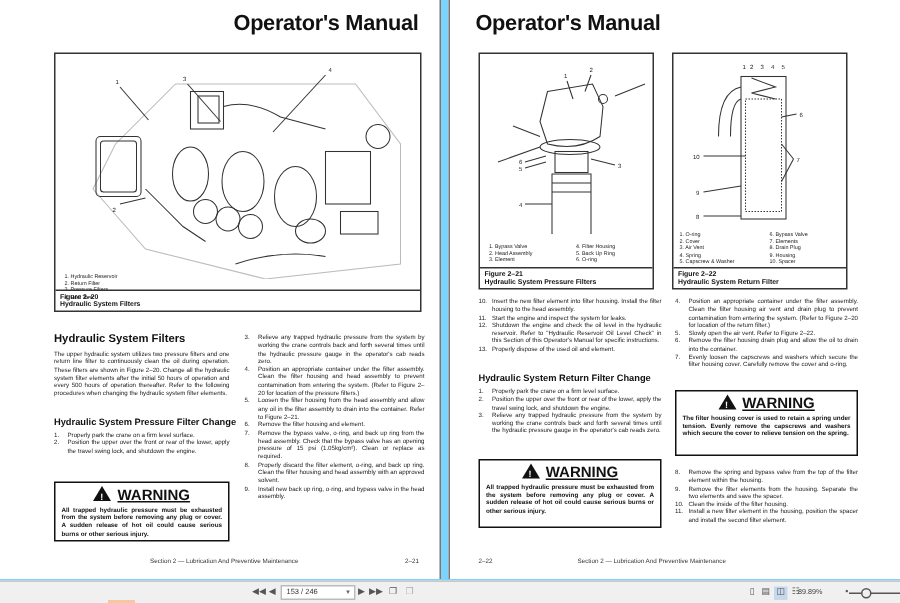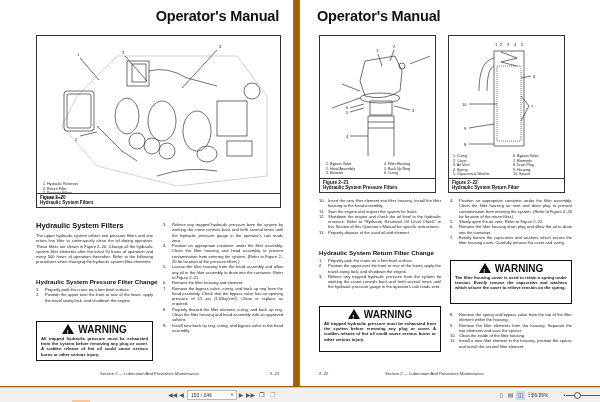--- a/index.html
+++ b/index.html
@@ -1,38 +1,38 @@
 <!DOCTYPE html>
 <html><head>
 <meta charset="utf-8">
 <style>
   * { box-sizing: border-box; margin: 0; padding: 0; }
   html, body { width: 600px; height: 402px; overflow: hidden; background: #9a9a9a; font-family: "Liberation Sans", sans-serif; color: #111; }
-  .viewer { position: relative; width: 600px; height: 402px; background: #a16207; }
+  .viewer { position: relative; width: 600px; height: 402px; background: #7dd3fc; }
   .page { position: absolute; top: 0; height: 386px; background: #fff; overflow: hidden; }
   .page.left { left: 0; width: 294px; border-right: 1px solid #777; }
   .page.right { left: 299px; width: 301px; border-left: 1px solid #777; }
   .page-title { position: absolute; top: 8px; font-weight: bold; font-size: 14.5px; letter-spacing: -0.2px; }
   .page.left .page-title { right: 14px; }
   .page.right .page-title { left: 17px; }
 
   .figure { position: absolute; border: 1px solid #333; background: #fff; }
   .figure .art { position: absolute; left: 0; top: 0; right: 0; }
   .legend { position: absolute; font-size: 3.6px; line-height: 4.6px; color: #222; }
   .caption { position: absolute; left: 0; right: 0; bottom: 0; border-top: 1px solid #333; padding: 1px 3px; font-weight: bold; font-size: 4.6px; line-height: 5.6px; }
 
   .h2 { position: absolute; font-weight: bold; font-size: 7.5px; }
   .h3 { position: absolute; font-weight: bold; font-size: 6.2px; }
   .para { position: absolute; font-size: 4.1px; line-height: 5.3px; text-align: justify; color: #222; }
   ol.steps { position: absolute; list-style: none; font-size: 4.1px; line-height: 5.3px; color: #222; }
   ol.steps li { position: relative; padding-left: 9px; text-align: justify; }
   ol.steps li .num { position: absolute; left: 0; top: 0; }
 
   .warning { position: absolute; border: 1.3px solid #111; padding: 2px 4px; }
-  .warning .whead { text-align: center; font-weight: bold; font-size: 10px; line-height: 12px; }
+  .warning .whead { text-align: center; font-weight: bold; font-size: 10px; line-height: 12px; text-decoration: underline; }
   .warning .whead .tri { display: inline-block; width: 0; height: 0; border-left: 6px solid transparent; border-right: 6px solid transparent; border-bottom: 10px solid #111; vertical-align: -1px; margin-right: 4px; position: relative; }
   .warning .whead .tri::after { content: "!"; position: absolute; left: -1.5px; top: 2px; color: #fff; font-size: 6px; font-weight: bold; }
   .warning .wtext { font-weight: bold; font-size: 4.2px; line-height: 5.2px; text-align: justify; }
 
   .footer { position: absolute; top: 371px; font-size: 4.2px; color: #333; }
 
   .toolbar { position: absolute; left: 0; top: 387px; width: 600px; height: 15px; background: #f0f0f0; border-top: 1px solid #c8c8c8; }
   .tb-btn { position: absolute; top: 3px; height: 9px; font-size: 6px; line-height: 9px; color: #555; text-align: center; cursor: pointer; }
   .page-box { position: absolute; top: 2px; left: 187px; width: 50px; height: 10px; border: 1px solid #bbb; background: #fff; font-size: 5px; line-height: 8px; padding-left: 3px; color: #333; }
   .page-box .caret { position: absolute; right: 2px; top: 0; font-size: 4px; color: #666; }

